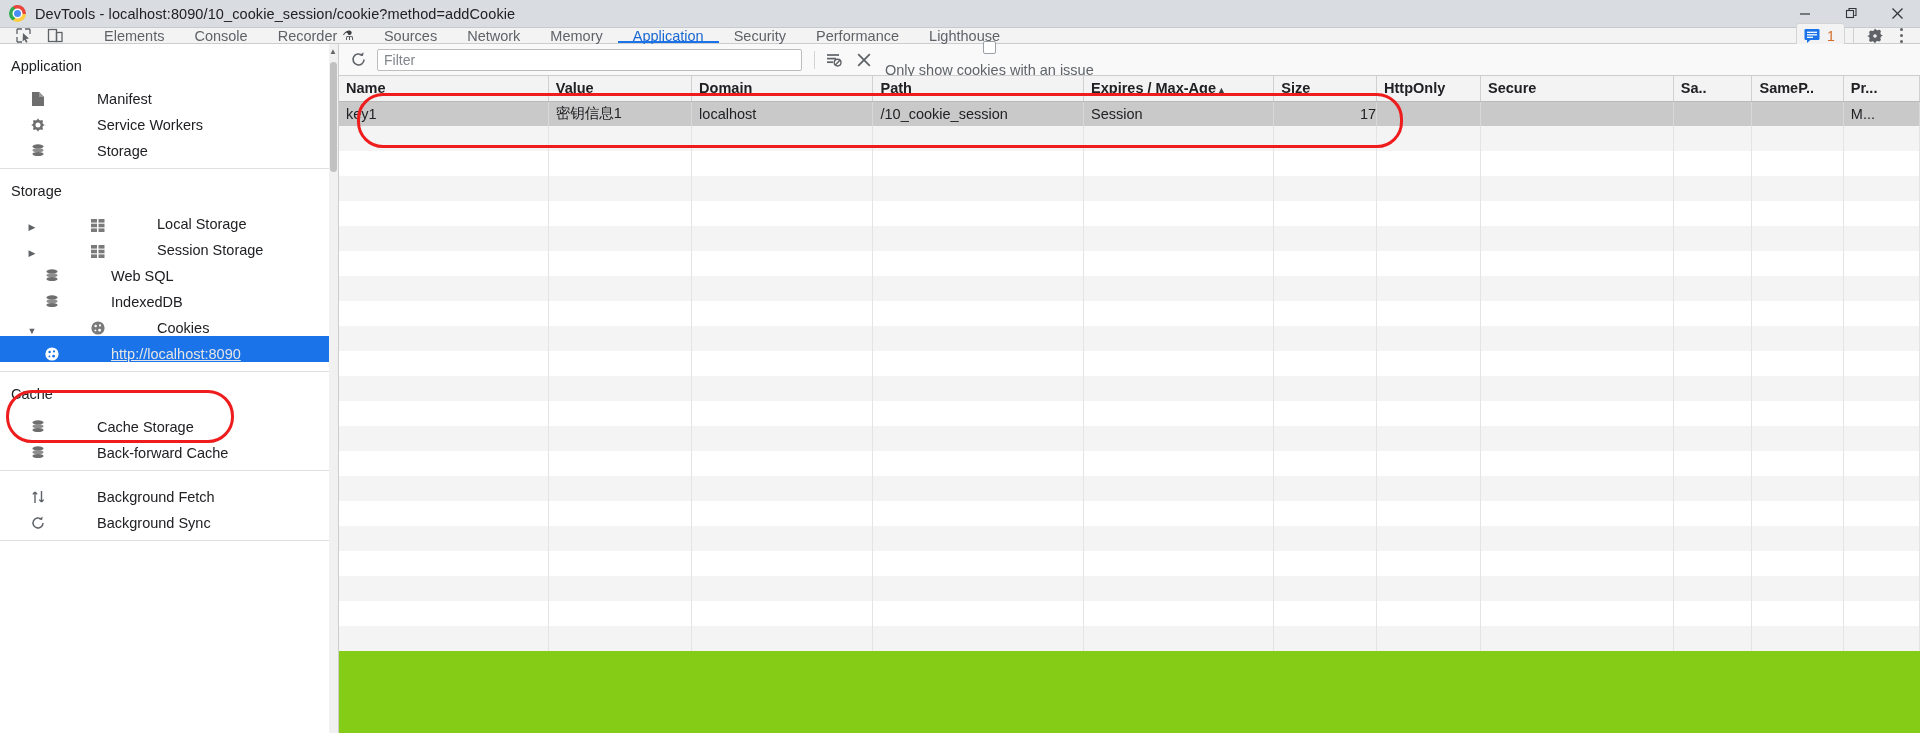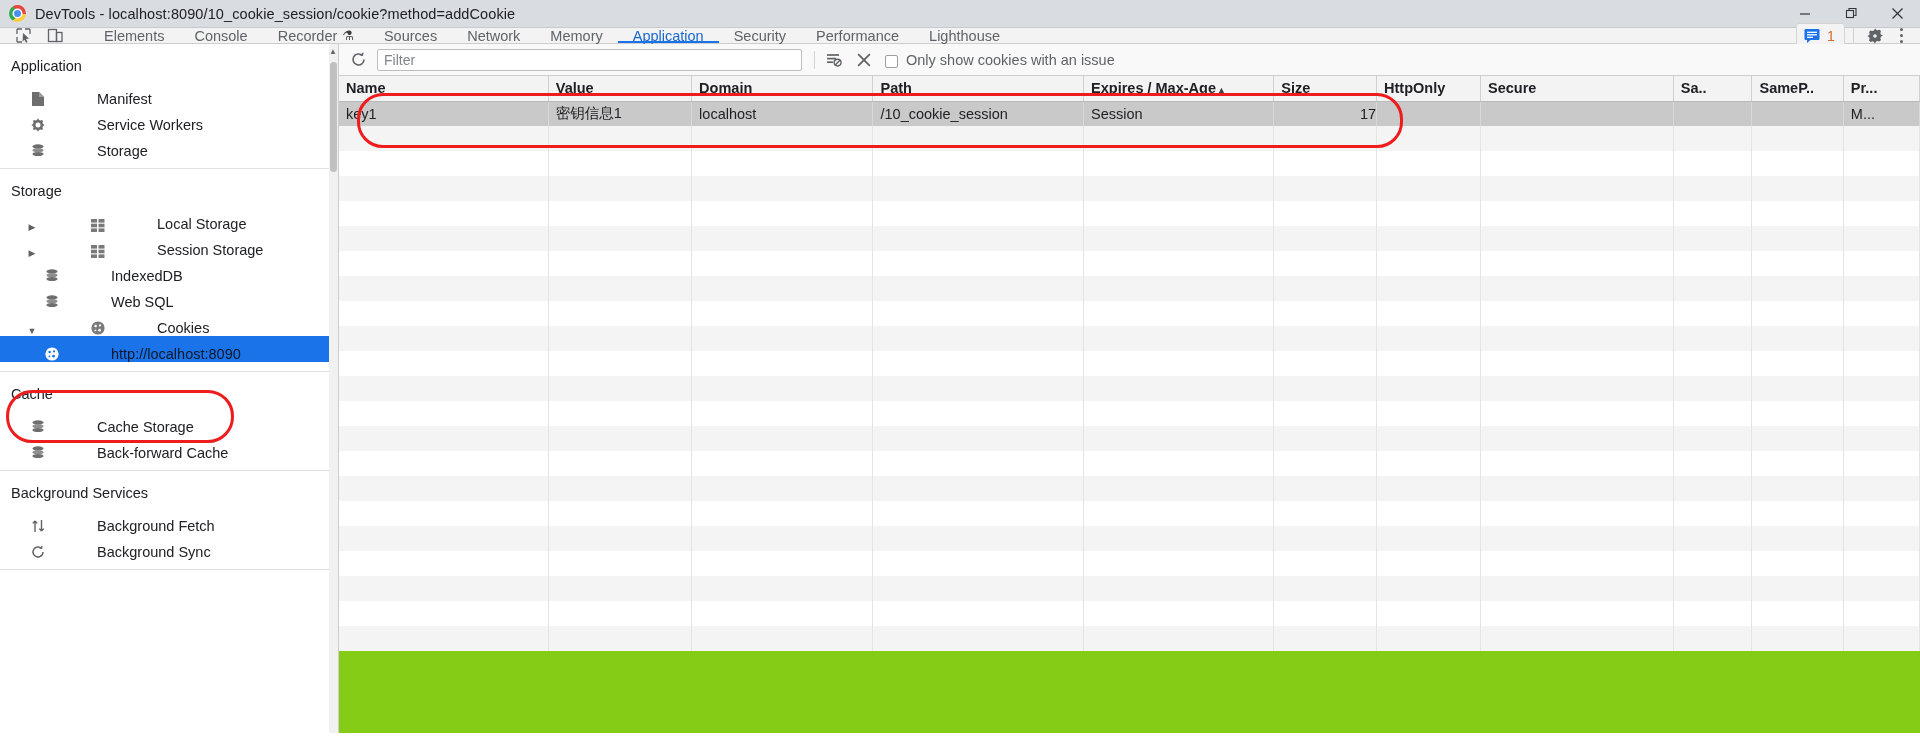--- a/index.html
+++ b/index.html
@@ -82,21 +82,21 @@
   .sb-section:last-child { border-bottom: none; }
   .sb-title {
     font-size: 14.5px; color: #202124; padding: 6px 0 7px 11px;
   }
   .sb-item {
     display: flex; align-items: flex-end;
     height: 26px; padding-left: 11px; font-size: 14.5px; color: #202124;
     position: relative;
     gap: 46px;
   }
-  .sb-item.selected { background: #1a73e8; color: #0f172a; }
+  .sb-item.selected { background: #1a73e8; color: #e5e5e5; text-decoration: underline; }
   .twisty {
     width: 14px; flex: none; display: flex; align-items: center; justify-content: center;
     color: #5f6368; font-size: 9px;
   }
   .sb-ico { width: 26px; flex: none; display: flex; align-items: center; justify-content: center; }
   .sb-label { white-space: nowrap; }
   .indent { padding-left: 25px; }
 
   
   .ico-db { display: block; }
@@ -113,21 +113,21 @@
     color: #5f6368;
   }
   .filter-input {
     flex: 0 0 425px; height: 22px; margin: 0 8px 0 4px;
     border: 1px solid #bdbdbd; background: #ffffff; border-radius: 2px;
     font-size: 14px; color: #202124; padding: 0 6px;
     font-family: "Liberation Sans", sans-serif;
   }
   .filter-input::placeholder { color: #80868b; }
   .tb-sep { width: 1px; height: 18px; background: #d4d4d4; margin: 0 4px; }
-  .checkbox-wrap { display: flex; align-items: flex-end; gap: 8px; margin-left: 6px; }
+  .checkbox-wrap { display: flex; align-items: center; gap: 8px; margin-left: 6px; flex-direction: column; }
   .cbox {
     width: 13px; height: 13px; border: 1px solid #9aa0a6; border-radius: 2px;
     background: #fff; flex: none;
   }
   .cbox-label { font-size: 14.5px; color: #5f6368; white-space: nowrap; }
 
   
   .grid-wrap { flex: 1; position: relative; overflow: hidden; }
   table.cookies { border-collapse: collapse; width: 100%; table-layout: fixed; }
   table.cookies th {
@@ -337,32 +337,32 @@
         </div>
 
         <div class="sb-item indent" style="padding-left:39px;">
           <span class="sb-ico">
             <svg width="16" height="16" viewBox="0 0 16 16">
               <ellipse cx="8" cy="3.4" rx="5.6" ry="2.1" fill="#6e6e6e"></ellipse>
               <ellipse cx="8" cy="7.2" rx="5.6" ry="2.1" fill="#8e8e8e"></ellipse>
               <ellipse cx="8" cy="11" rx="5.6" ry="2.1" fill="#6e6e6e"></ellipse>
             </svg>
           </span>
-          <span class="sb-label">IndexedDB</span>
+          <span class="sb-label">Web SQL</span>
         </div>
 
         <div class="sb-item indent" style="padding-left:39px;">
           <span class="sb-ico">
             <svg width="16" height="16" viewBox="0 0 16 16">
               <ellipse cx="8" cy="3.4" rx="5.6" ry="2.1" fill="#6e6e6e"></ellipse>
               <ellipse cx="8" cy="7.2" rx="5.6" ry="2.1" fill="#8e8e8e"></ellipse>
               <ellipse cx="8" cy="11" rx="5.6" ry="2.1" fill="#6e6e6e"></ellipse>
             </svg>
           </span>
-          <span class="sb-label">Web SQL</span>
+          <span class="sb-label">IndexedDB</span>
         </div>
 
         <div class="sb-item indent">
           <span class="twisty">▼</span>
           <span class="sb-ico">
             <svg width="16" height="16" viewBox="0 0 16 16">
               <circle cx="8" cy="8" r="6.6" fill="#7a7a7a"></circle>
               <circle cx="5.6" cy="6" r="1.25" fill="#ffffff"></circle>
               <circle cx="10" cy="5.4" r="1.05" fill="#ffffff"></circle>
               <circle cx="9.6" cy="10.2" r="1.35" fill="#ffffff"></circle>
@@ -405,21 +405,20 @@
               <ellipse cx="8" cy="3.4" rx="5.6" ry="2.1" fill="#6e6e6e"></ellipse>
               <ellipse cx="8" cy="7.2" rx="5.6" ry="2.1" fill="#8e8e8e"></ellipse>
               <ellipse cx="8" cy="11" rx="5.6" ry="2.1" fill="#6e6e6e"></ellipse>
             </svg>
           </span>
           <span class="sb-label">Back-forward Cache</span>
         </div>
       </div>
 
       <div class="sb-section">
-        <div class="sb-title">Background Services</div>
         <div class="sb-item indent">
           <span class="sb-ico">
             <svg width="15" height="16" viewBox="0 0 15 16">
               <path d="M4 14 V3 M4 3 L1.8 5.4 M4 3 L6.2 5.4" fill="none" stroke="#5f6368" stroke-width="1.4"></path>
               <path d="M10.5 2 V13 M10.5 13 L8.3 10.6 M10.5 13 L12.7 10.6" fill="none" stroke="#5f6368" stroke-width="1.4"></path>
             </svg>
           </span>
           <span class="sb-label">Background Fetch</span>
         </div>
         <div class="sb-item indent">

